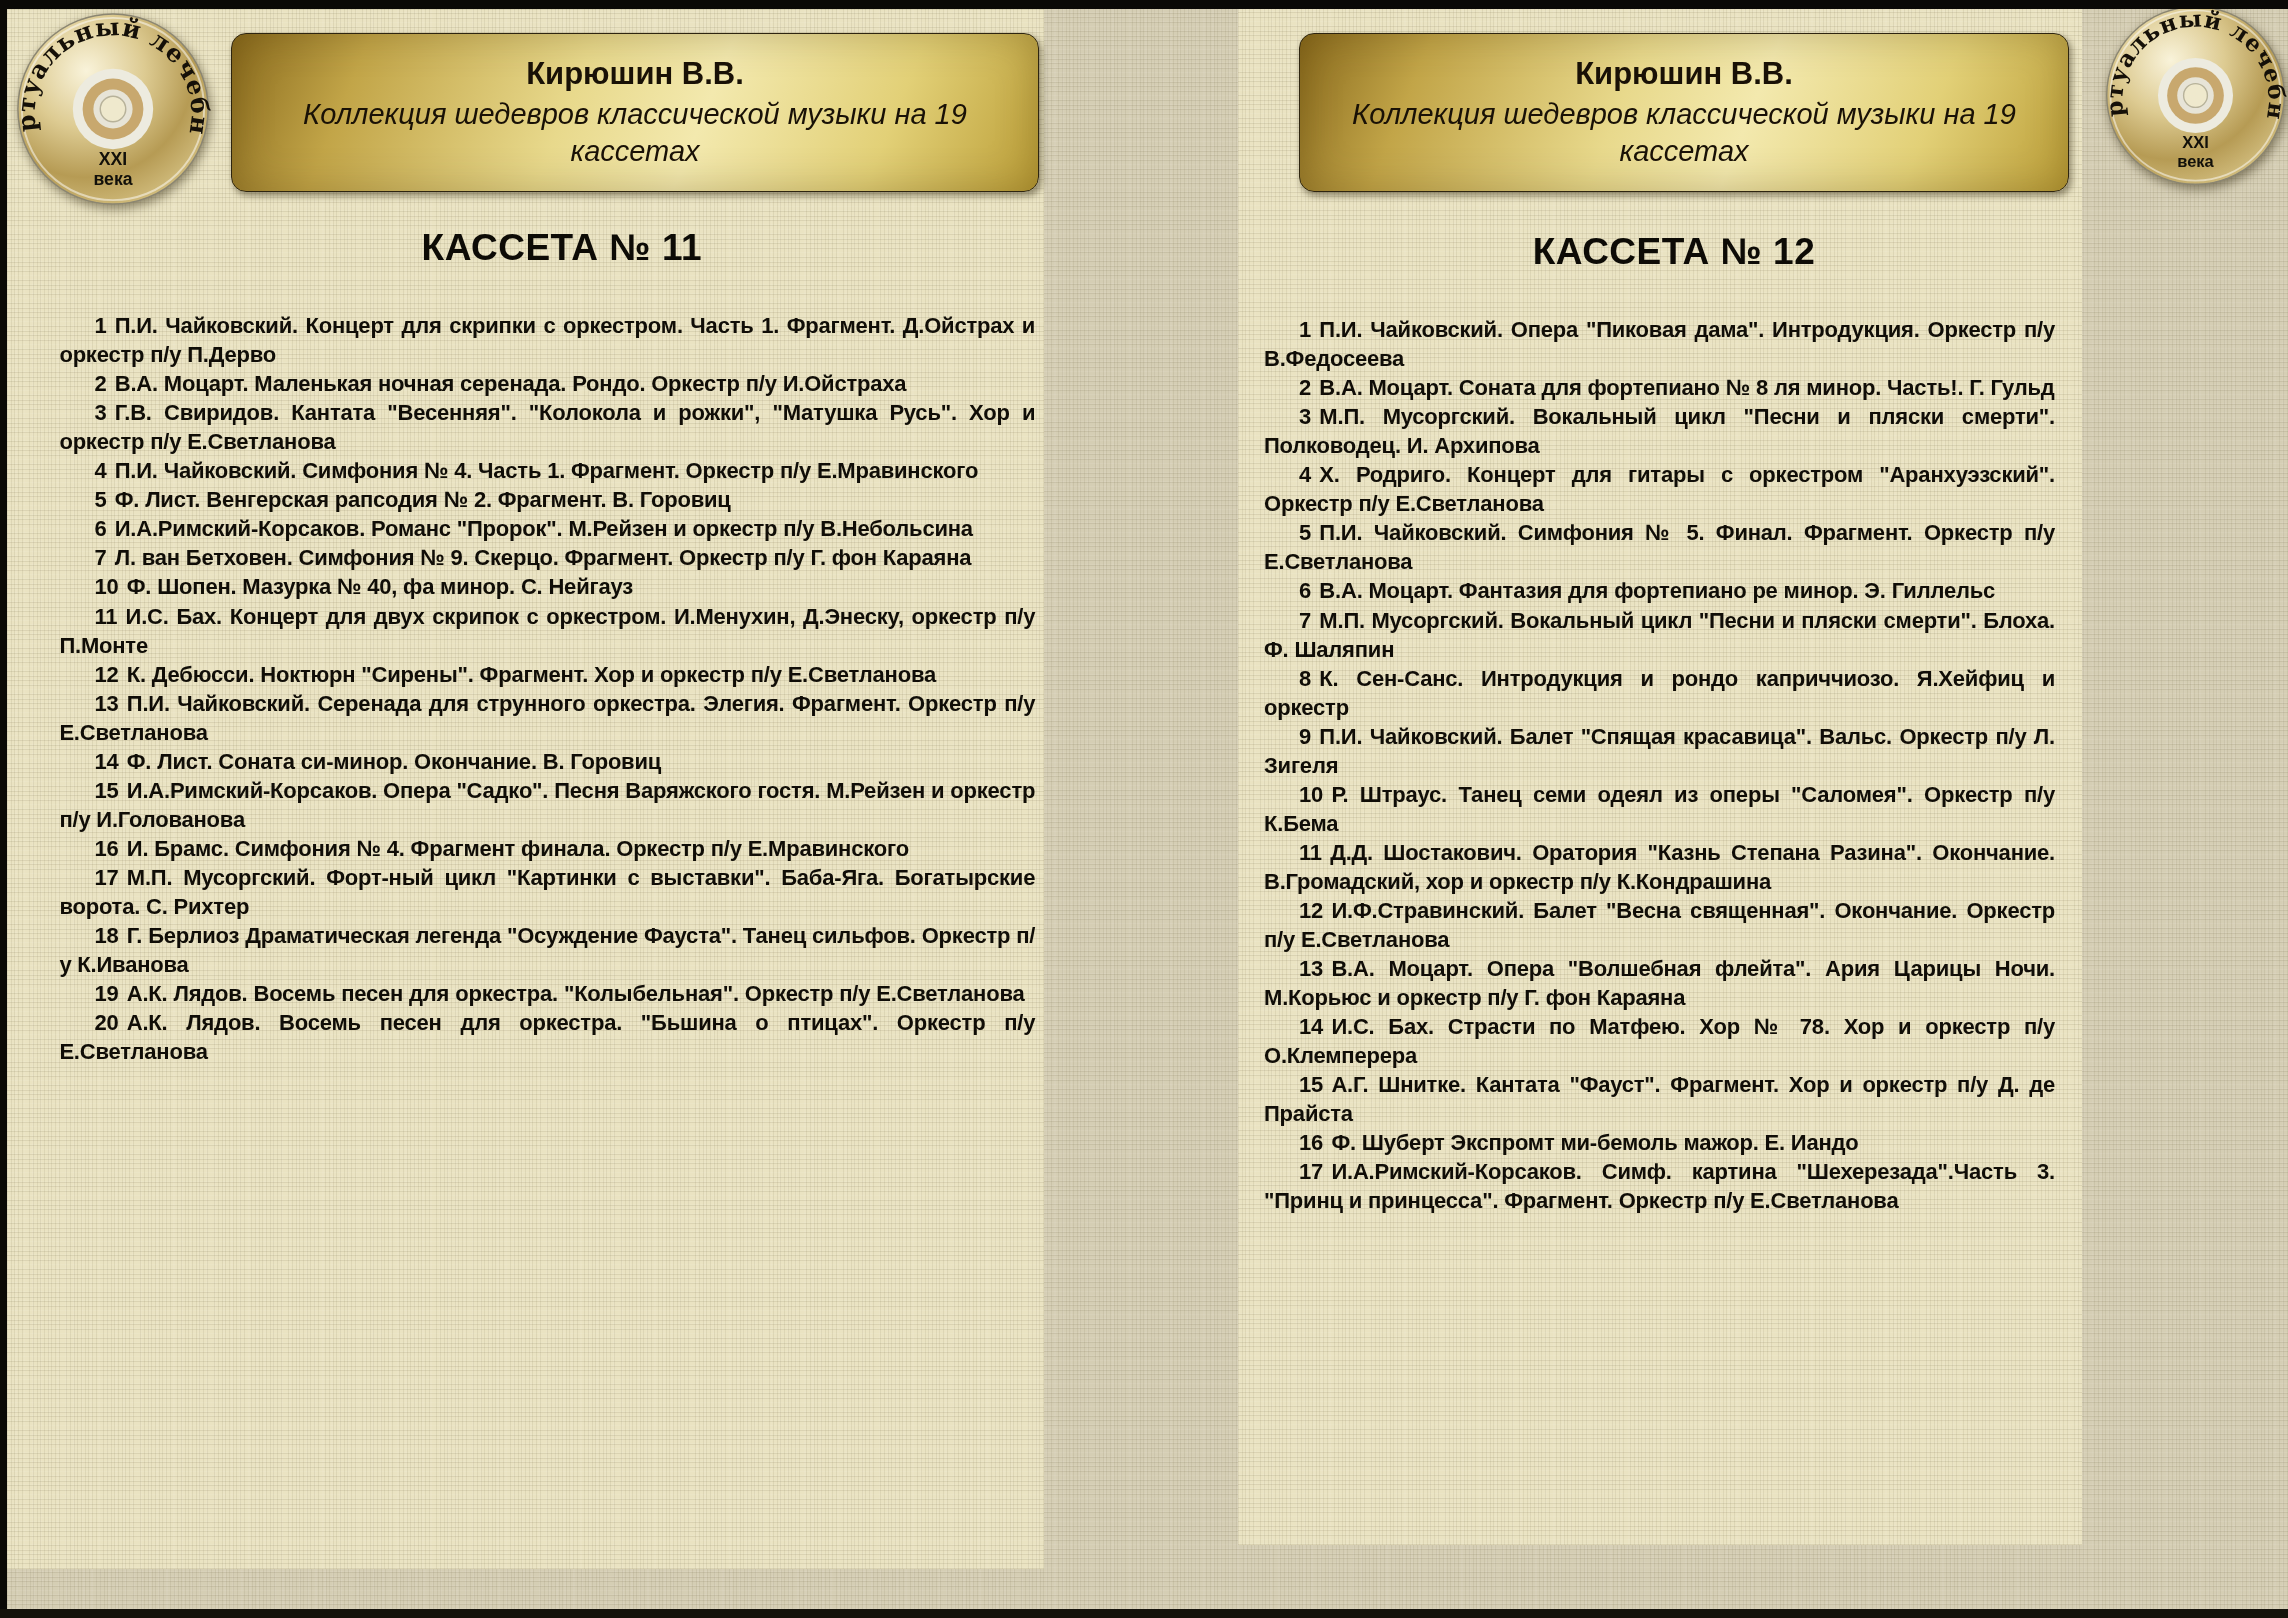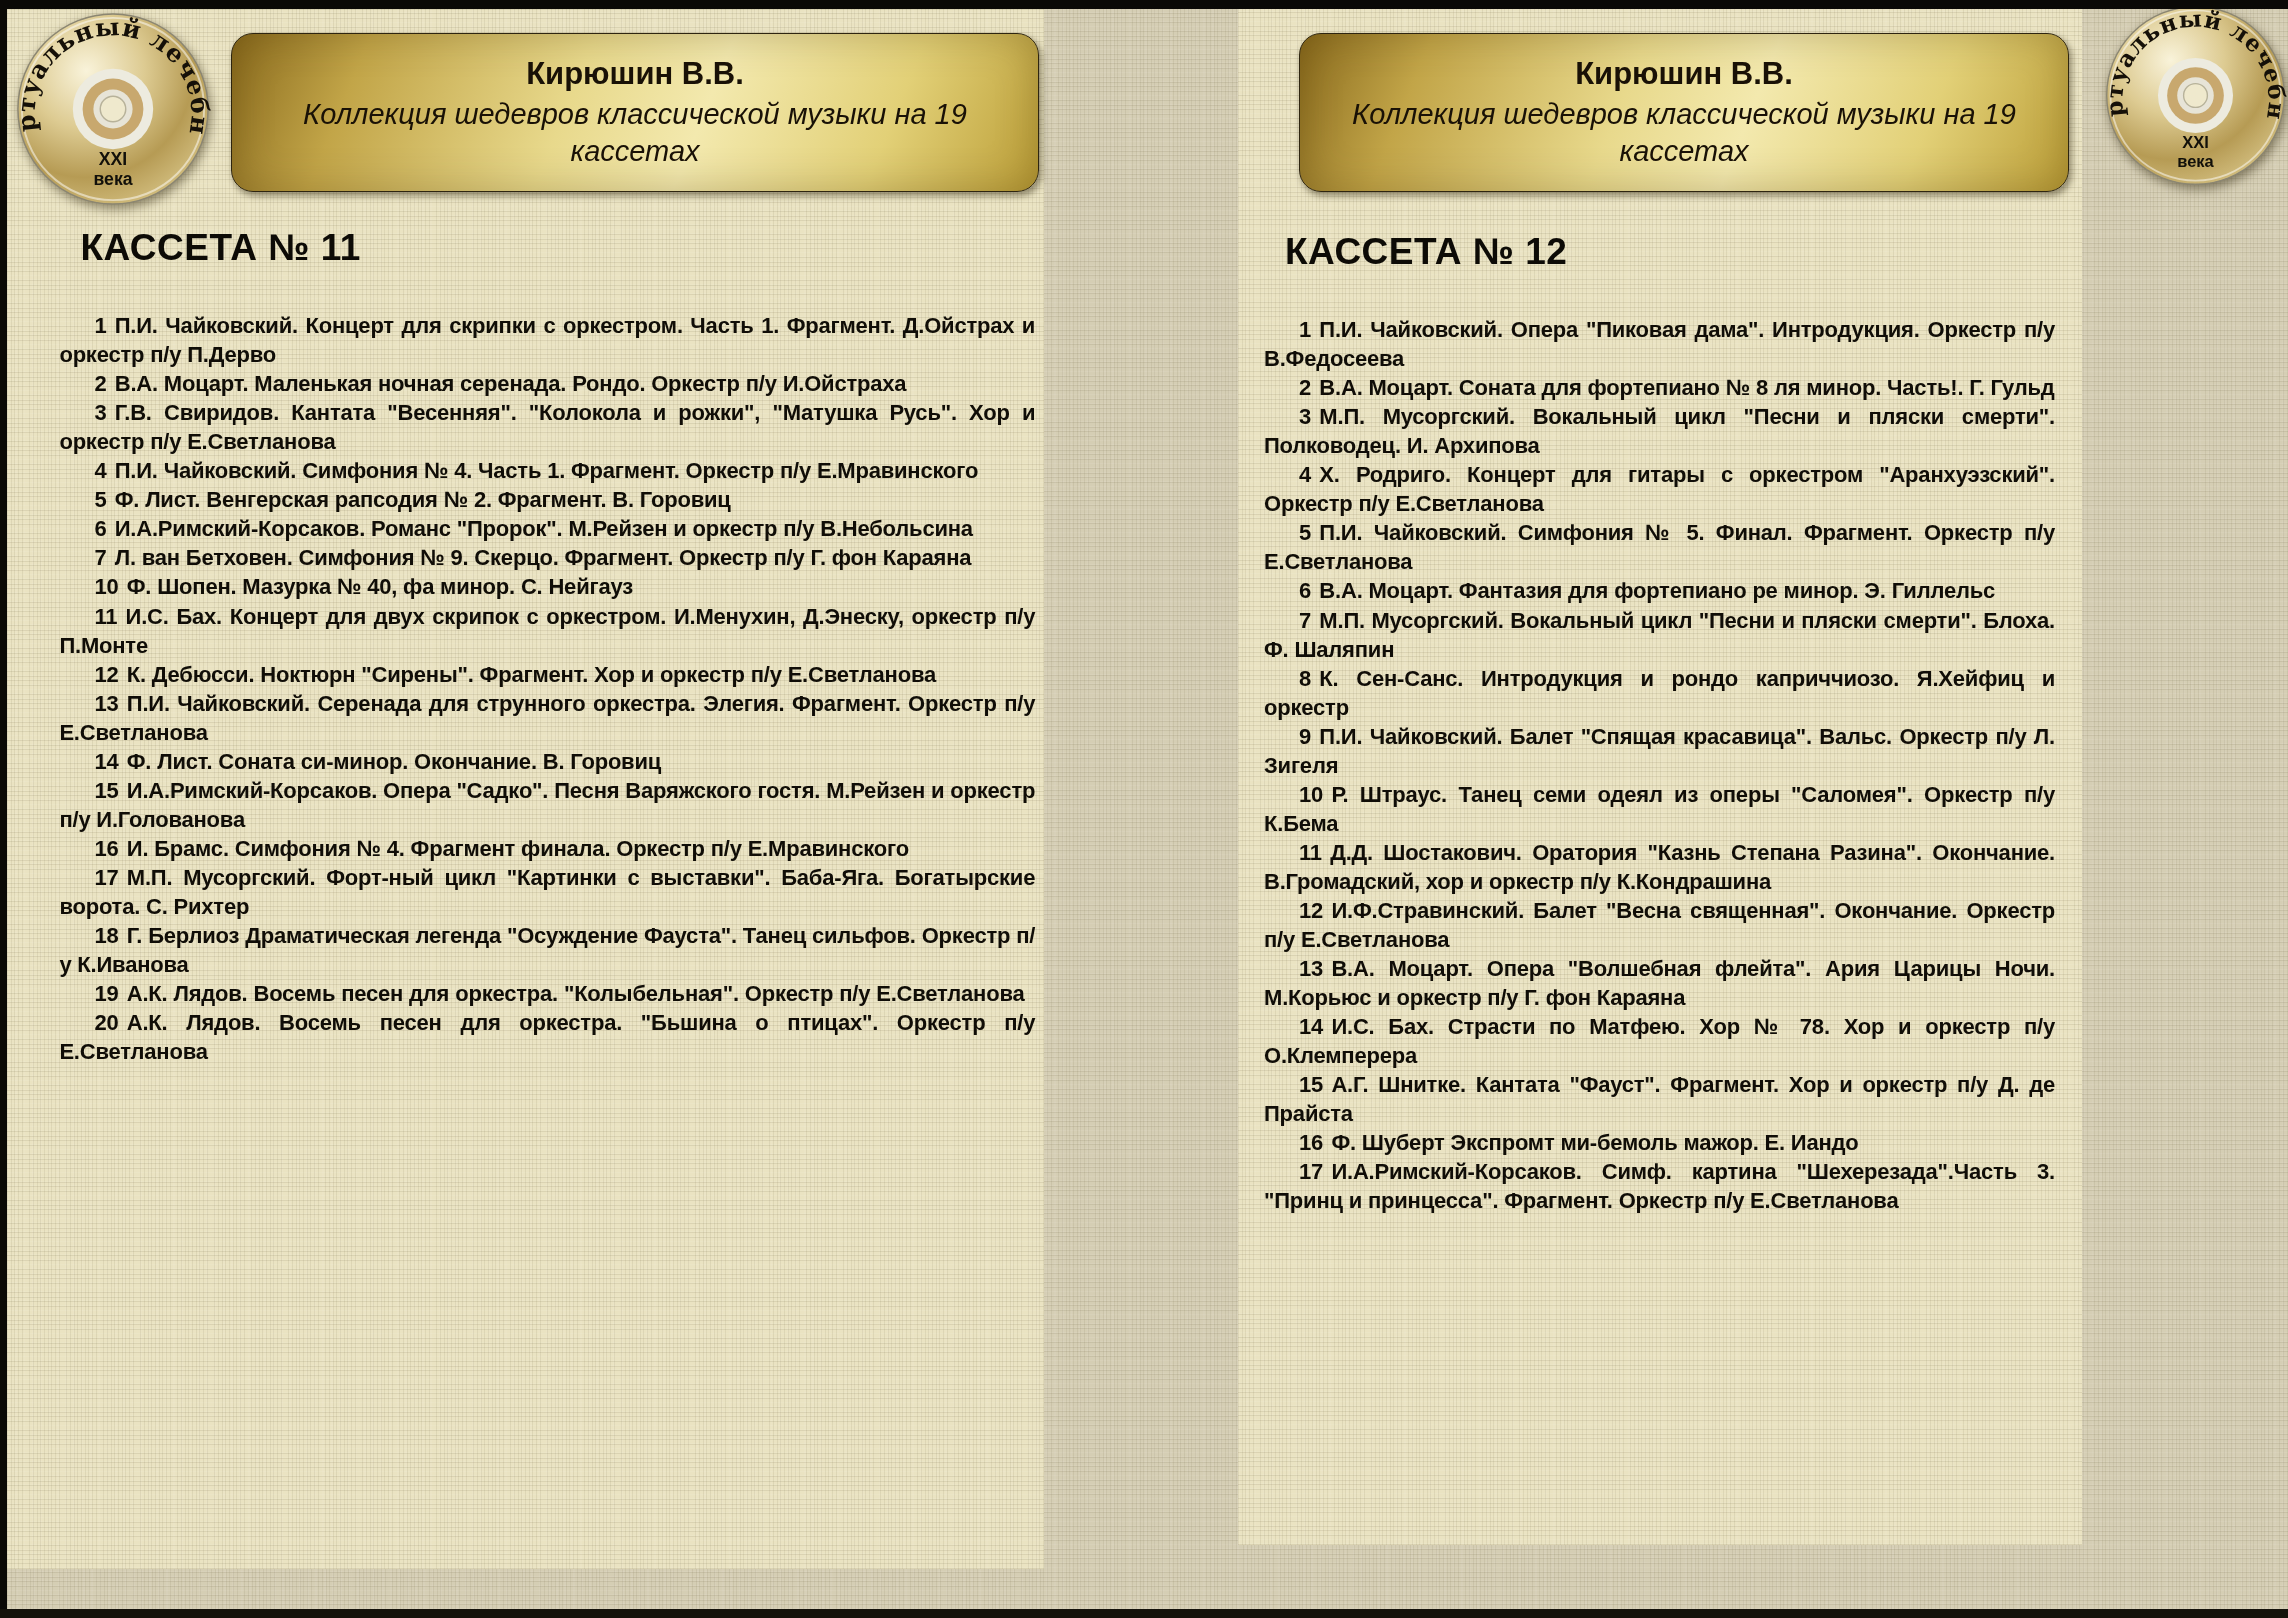--- a/index.html
+++ b/index.html
@@ -18,38 +18,38 @@
   .bar.top{left:0;top:0;width:100%;height:9.2px;}
   .bar.left{left:0;top:0;width:7.4px;height:100%;}
   .bar.bottom{left:0;top:1609px;width:100%;height:10px;background:#14120b;}
 
   .panel{position:absolute;background-color:#eae3c2;box-sizing:border-box;}
   .panel.pleft{left:7.4px;top:9.2px;width:1037px;height:1560px;padding:218px 9.2px 0 52px;}
   .panel.pright{left:1238px;top:9.2px;width:844px;height:1536px;padding:222px 27px 0 26px;}
 
   .plaque{
     position:absolute; box-sizing:border-box;
-    border:1.8px solid #2e2510; border-radius:22px;
+    border:1.8px solid #2e2510; border-radius:15px;
     background:linear-gradient(112deg,#8a6b1d 0%,#c2a548 16%,#e8d98c 42%,#f3e9ae 58%,#e2d077 80%,#bb9e37 100%);
     box-shadow: inset 0 0 42px rgba(70,48,0,0.28), 2.8px 3.7px 6.5px rgba(45,35,12,0.45);
     display:flex; flex-direction:column; justify-content:center;
     text-align:center; padding:7.4px 41px; color:#191106;
   }
   .plaque.hleft{left:231px;top:33px;width:808px;height:159px;}
   .plaque.hright{left:1299px;top:33px;width:770px;height:159px;}
   .plaque .title{font-weight:bold;font-size:31px;line-height:1.2;}
   .plaque .subtitle{font-style:italic;font-weight:normal;font-size:29px;line-height:1.28;margin-top:3.7px;}
 
   .cd{position:absolute;}
   .cd.cleft{left:14.8px;top:11px;width:196px;height:196px;}
   .cd.cright{left:2104px;top:3.7px;width:183px;height:183px;}
   .cd svg{width:100%;height:100%;filter:drop-shadow(2.8px 4.6px 5.5px rgba(55,45,20,0.55));}
 
   .cassette-heading{
-    font-size:37px;font-weight:bold;color:#0d0b06;margin:0 0 0 21px;letter-spacing:0.5px;
+    font-size:37px;font-weight:bold;color:#0d0b06;margin:0 0 0 29px;letter-spacing:0.5px;text-align:center;
   }
   .tracks{margin-top:42px;}
   .track{
     margin:0; text-align:justify; text-indent:35px;
     font-size:22px; font-weight:bold; line-height:1.32;
     color:#100d07; letter-spacing:-0.2px;
   }
   .track .num{margin-right:8.3px;}
 </style>
 </head>

